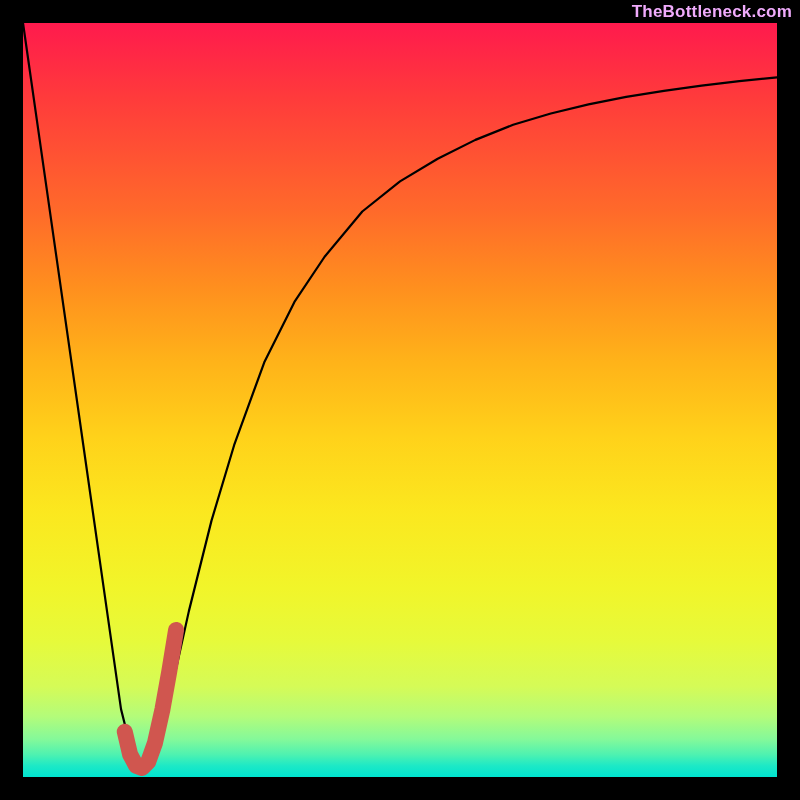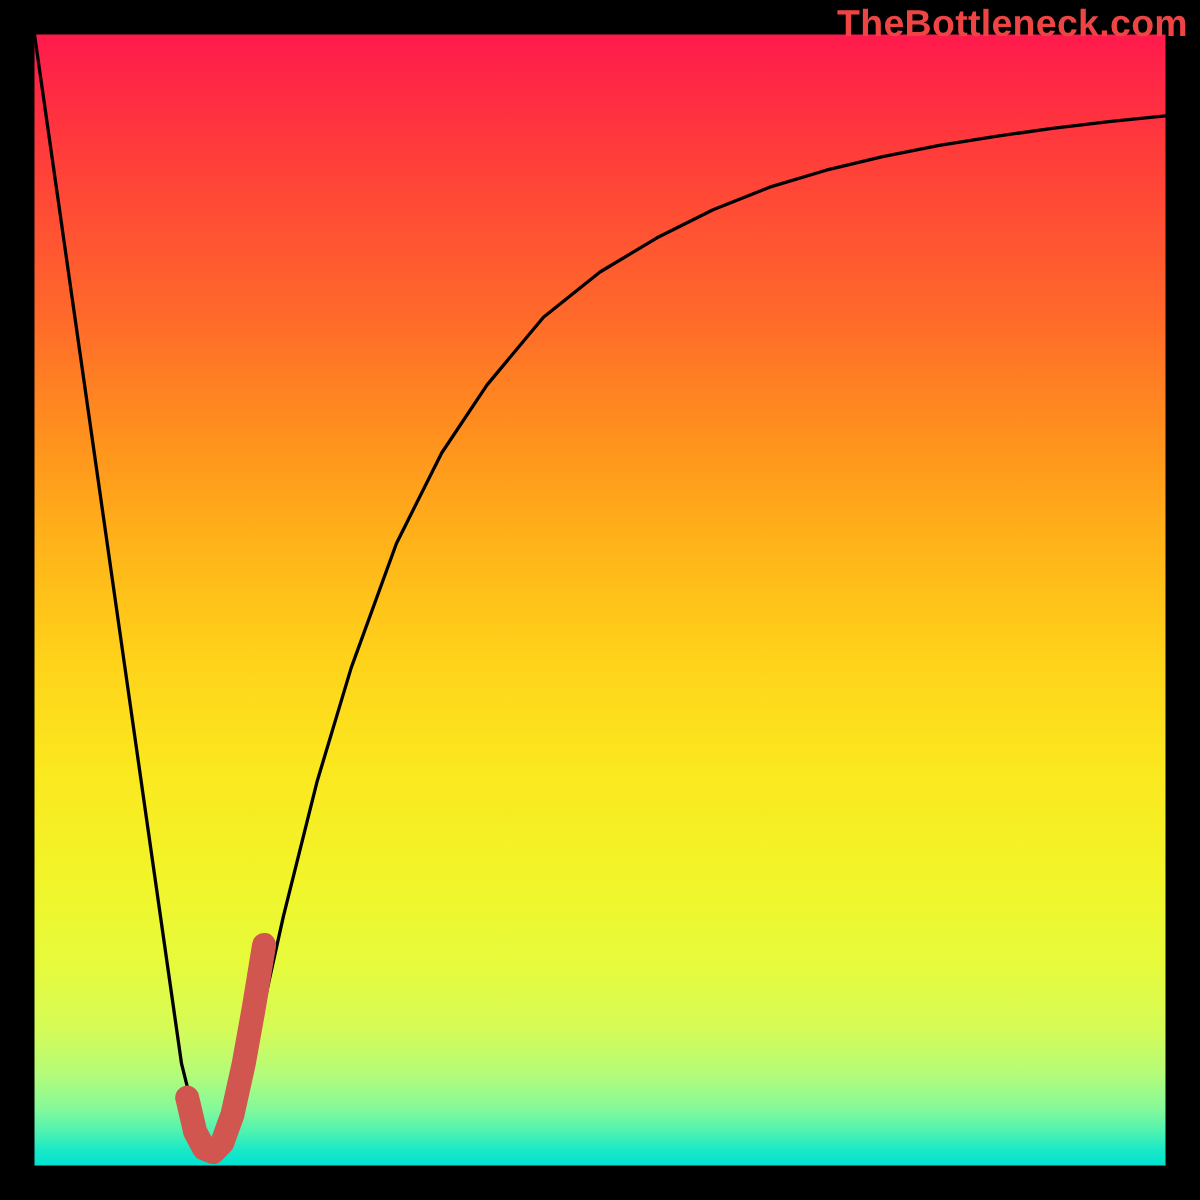--- a/index.html
+++ b/index.html
@@ -32,23 +32,23 @@
       #4ff2b0 97%,
       #1de9c6 98.5%,
       #00e3d0 100%
     );
   }
   .watermark {
     position: absolute;
     top: 2px;
     right: 8px;
     font-family: Arial, Helvetica, sans-serif;
-    font-size: 25px;
+    font-size: 17px;
     font-weight: 600;
-    color: #ef4444;
+    color: #f0abfc;
     letter-spacing: 0.2px;
   }
   svg.curves {
     position: absolute;
     left: 0;
     top: 0;
     width: 754px;
     height: 754px;
     overflow: visible;
   }

